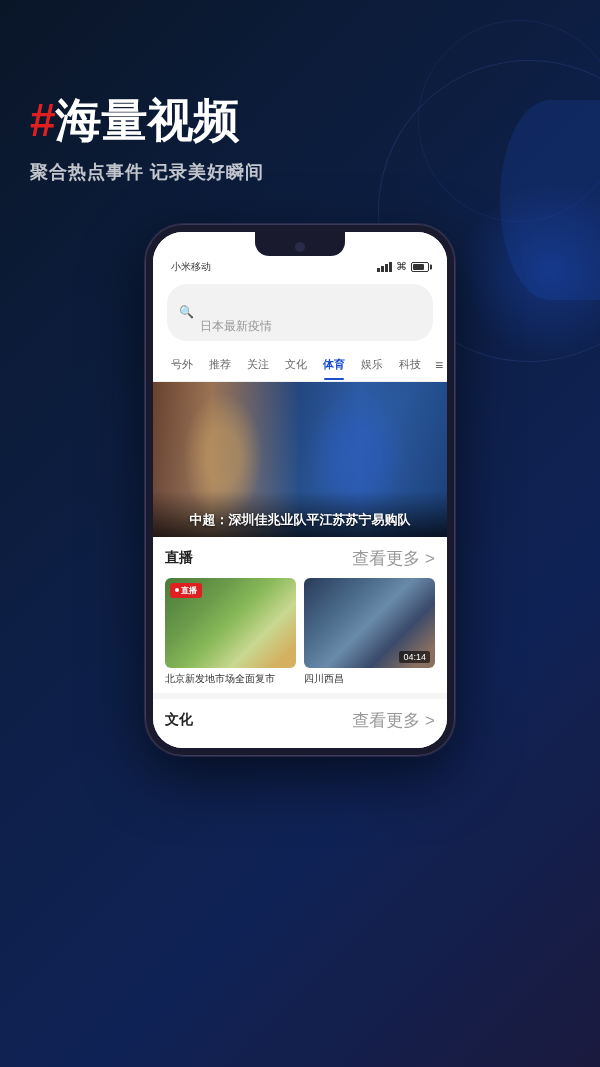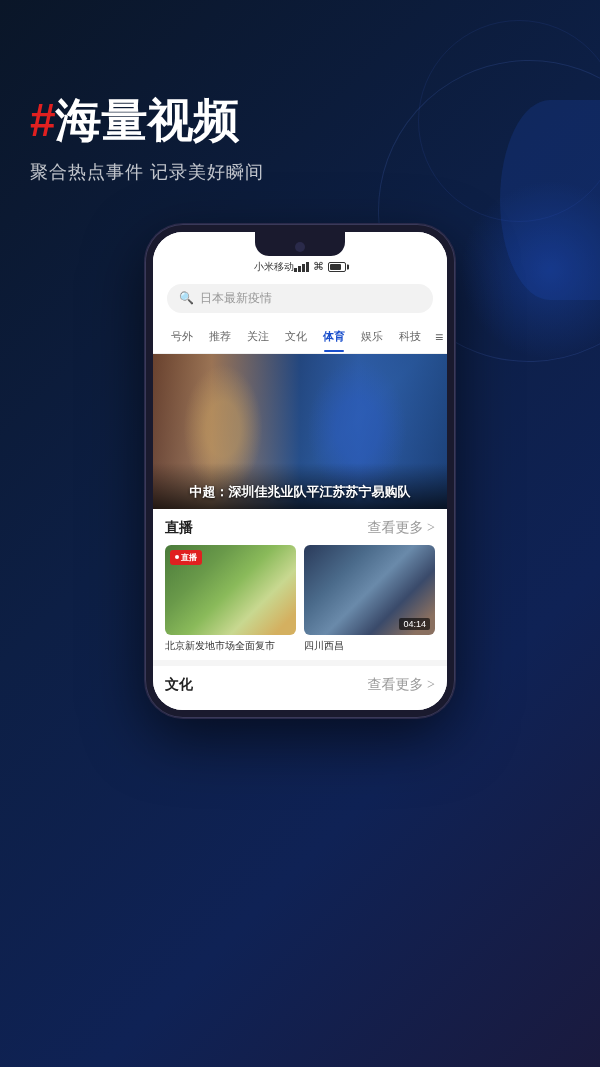--- a/index.html
+++ b/index.html
@@ -60,21 +60,21 @@
       color: #ffffff;
       margin-bottom: 14px;
       line-height: 1.1;
     }
     .main-title .hash {
       color: #e02020;
     }
     .subtitle {
       font-size: 18px;
       color: rgba(255,255,255,0.75);
-      font-weight: 400;
+      font-weight: 700;
       letter-spacing: 1px;
     }
 
     
     .phone-container {
       position: relative;
       z-index: 10;
       display: flex;
       justify-content: center;
       margin-top: 10px;
@@ -116,21 +116,21 @@
       width: 10px;
       height: 10px;
       background: #2a2a4a;
       border-radius: 50%;
     }
 
     
     .status-bar {
       background: #ffffff;
       display: flex;
-      justify-content: center;
+      justify-content: space-between;
       align-items: center;
       padding: 6px 18px 4px 18px;
       padding-top: 28px;
       font-size: 10px;
       color: #333;
     }
     .status-carrier { font-size: 10px; color: #333; font-weight: 500; }
     .status-icons { display: flex; align-items: center; gap: 4px; }
     .signal-bars {
       display: flex; align-items: flex-end; gap: 1px;
@@ -173,21 +173,21 @@
     }
     .search-input-wrap {
       background: #f2f2f2;
       border-radius: 20px;
       display: flex;
       align-items: center;
       padding: 6px 12px;
       gap: 6px;
     }
     .search-icon-wrap { color: #999; font-size: 12px; }
-    .search-placeholder { color: #999; font-size: 12px; }
+    .search-placeholder { color: #999; font-size: 12px; margin-top: 28px; }
 
     
     .nav-tabs {
       background: #fff;
       display: flex;
       align-items: center;
       padding: 0 10px;
       border-bottom: 1px solid #f0f0f0;
     }
     .nav-tab {
@@ -278,23 +278,22 @@
       justify-content: space-between;
       align-items: center;
       margin-bottom: 8px;
     }
     .section-title {
       font-size: 14px;
       font-weight: 700;
       color: #222;
     }
     .section-more {
-      font-size: 14px;
+      font-size: 17px;
       color: #999;
-      font-family: Liberation Serif, serif;
     }
 
     
     .live-grid {
       display: flex;
       gap: 8px;
     }
     .live-thumb {
       flex: 1;
       height: 90px;

